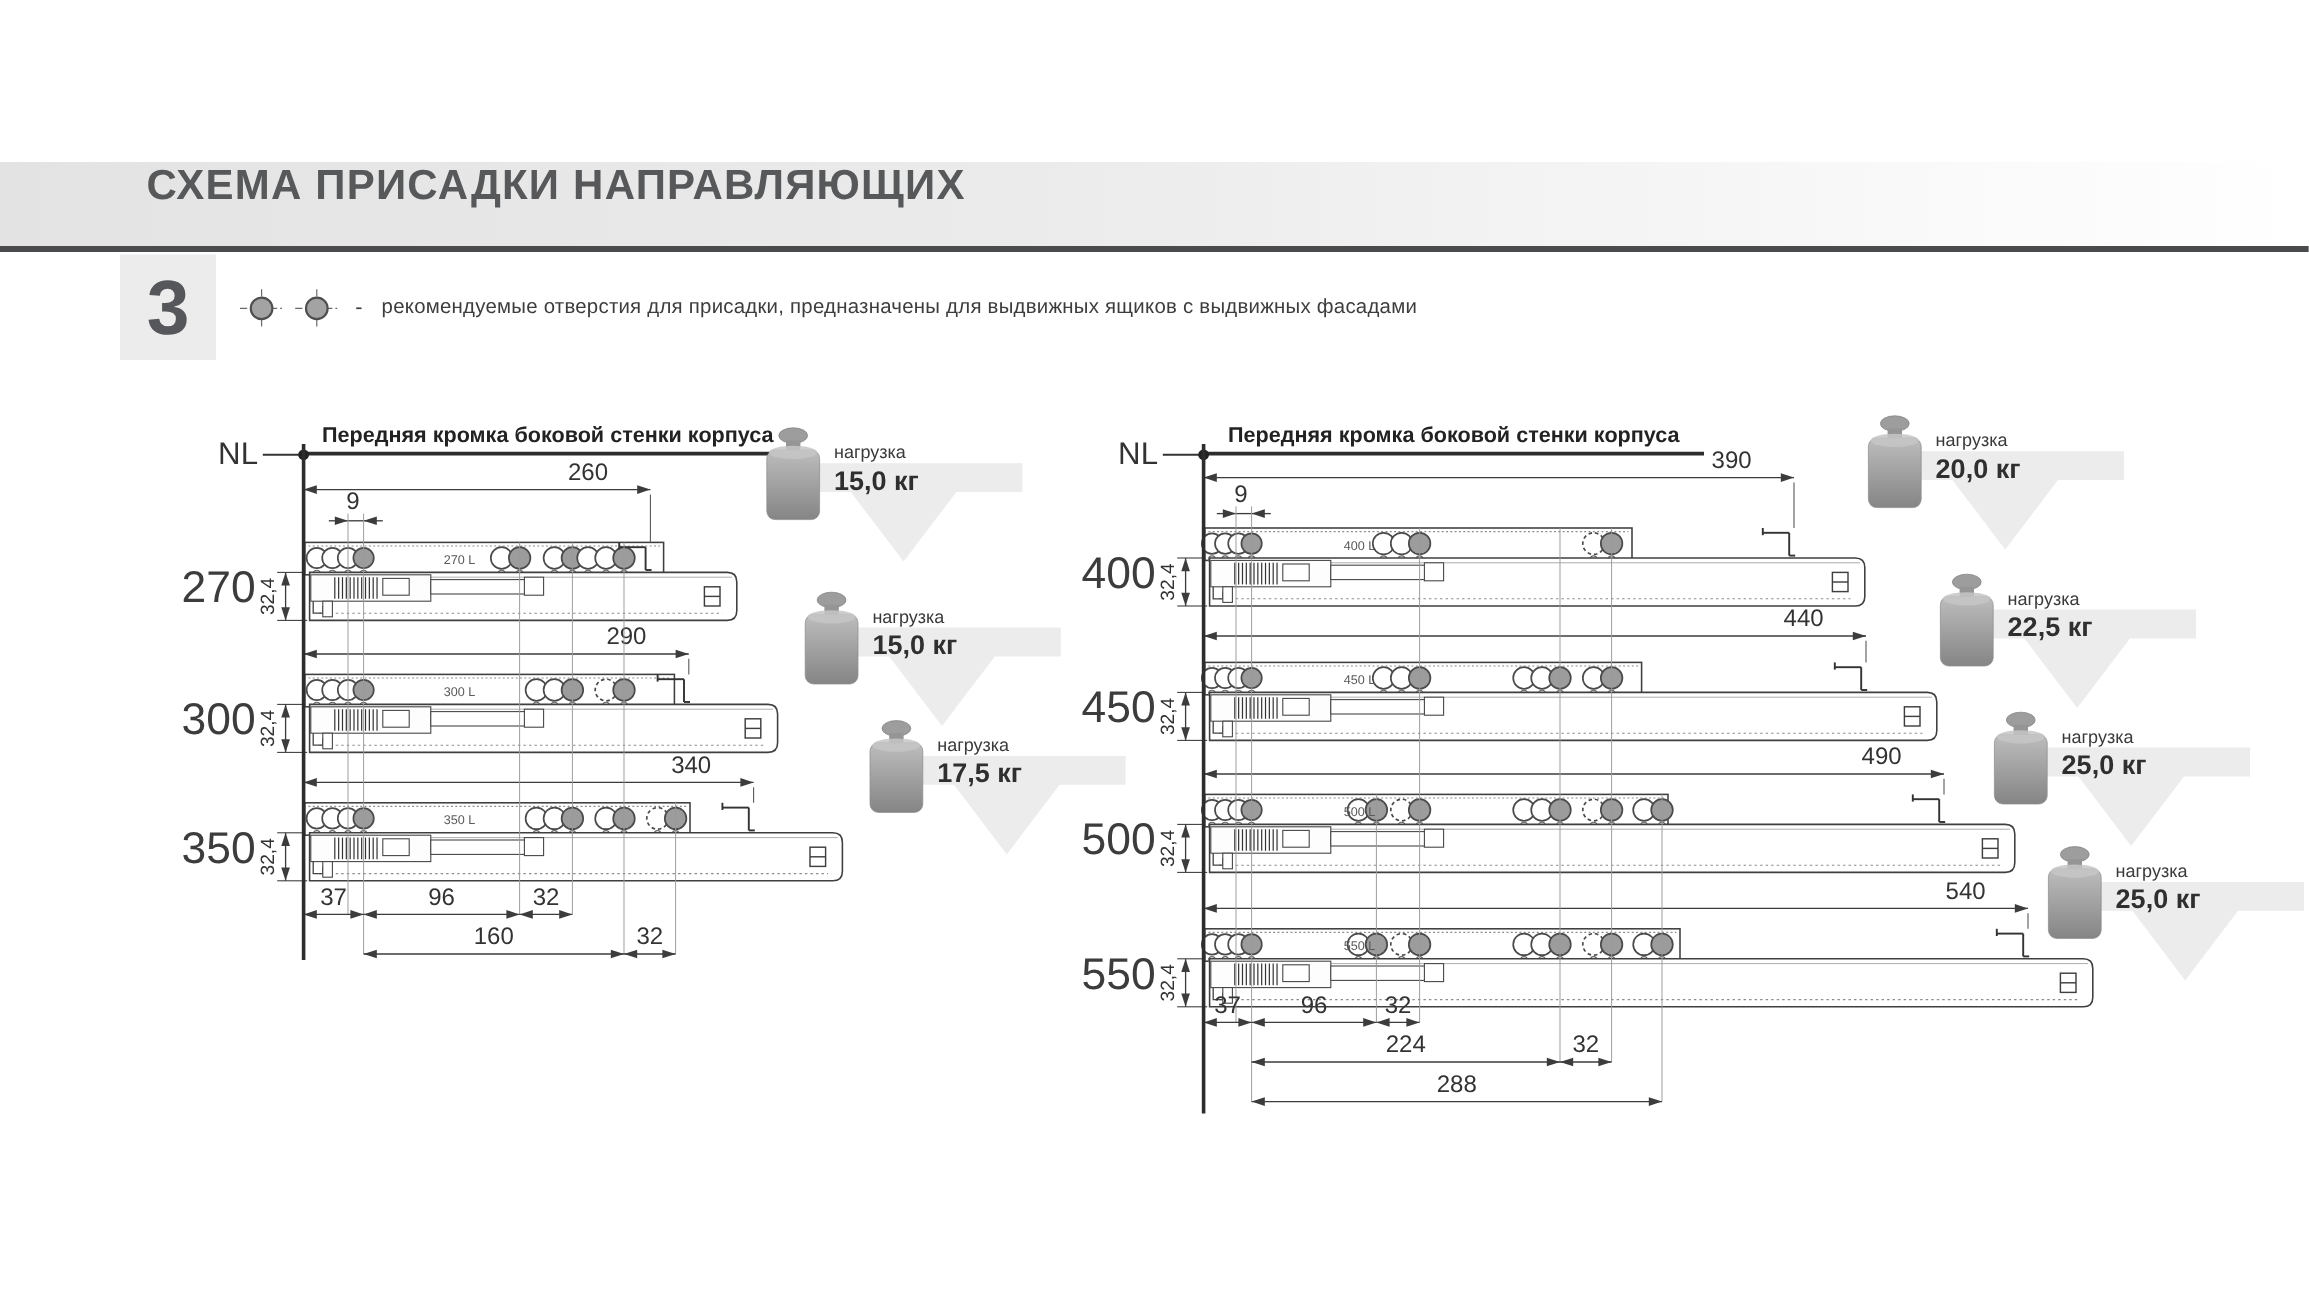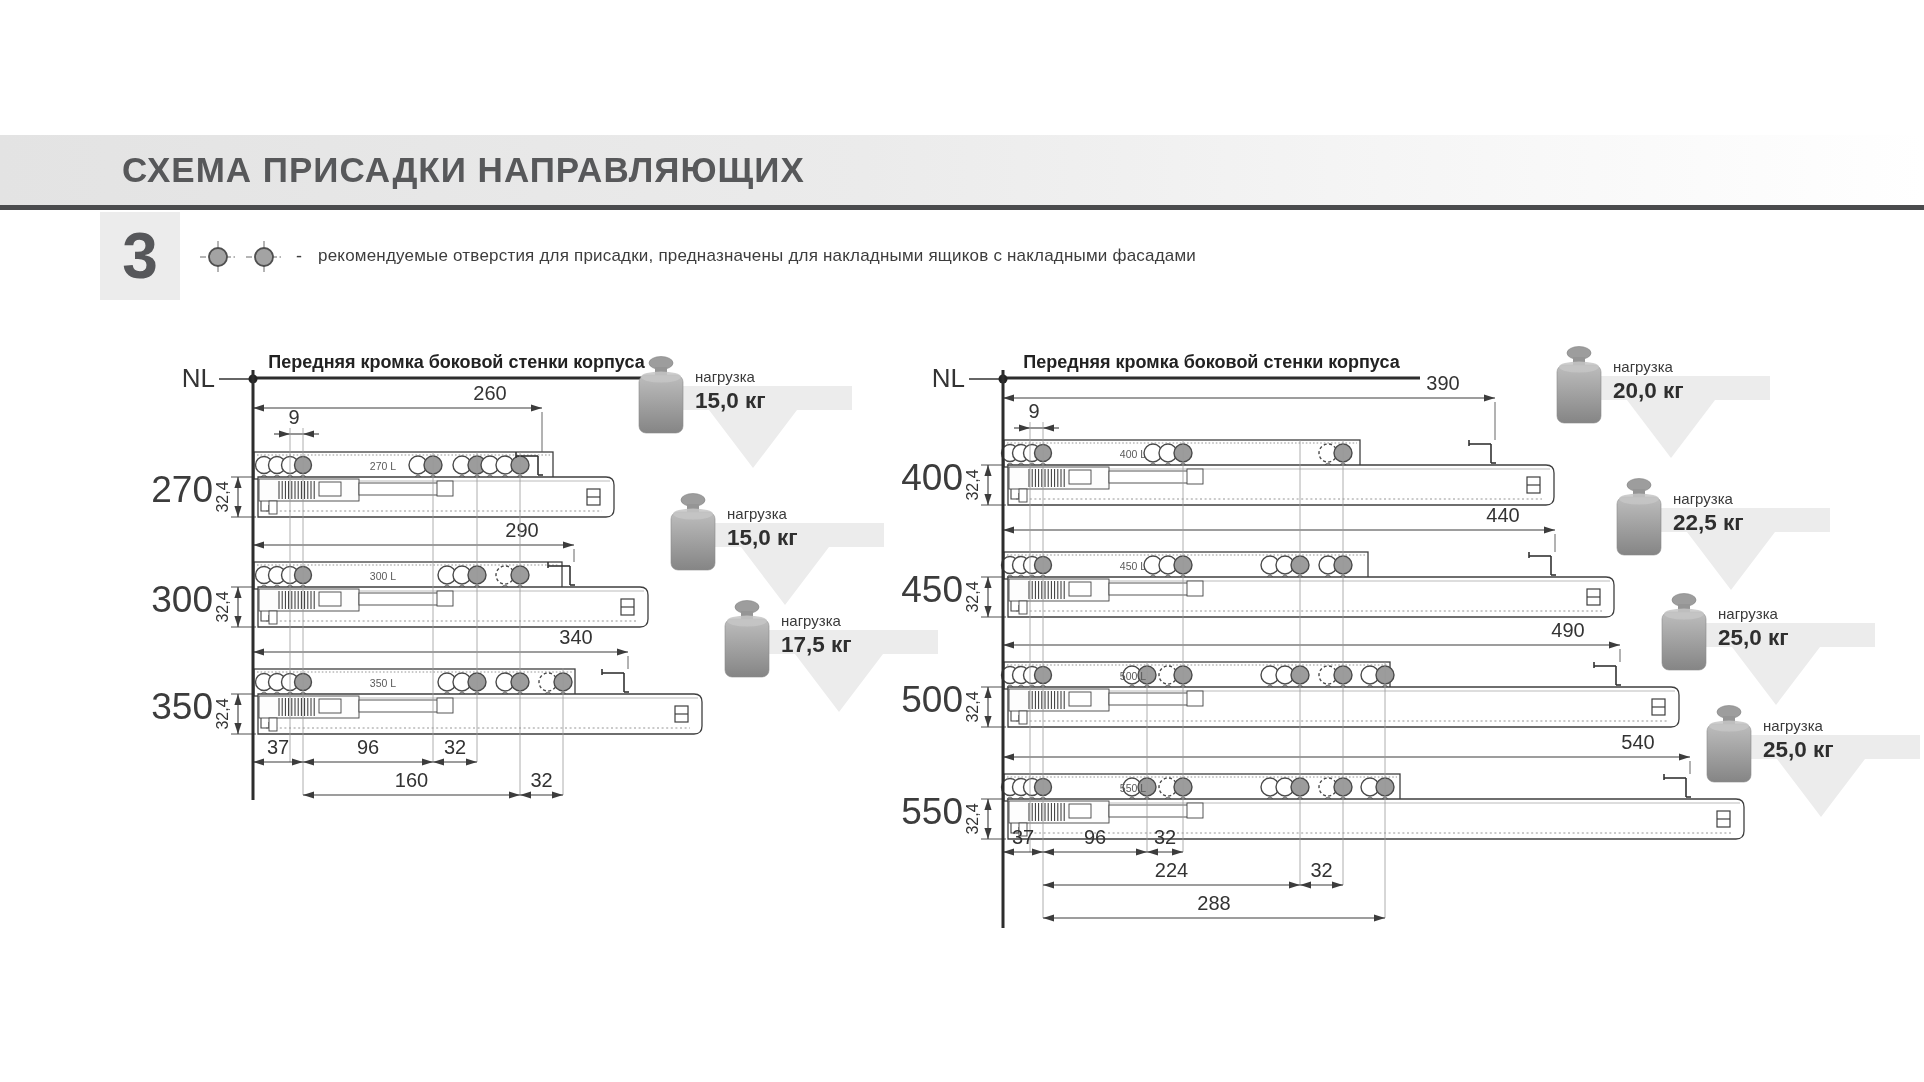--- a/index.html
+++ b/index.html
@@ -3,21 +3,21 @@
 <meta charset="utf-8">
 <style>
   html,body{margin:0;padding:0;}
   body{
     width:1924px;height:1082px;position:relative;background:#ffffff;overflow:hidden;
     font-family:"Liberation Sans","DejaVu Sans",sans-serif;
   }
   .title-band{
     position:absolute;left:0;top:135px;width:1924px;height:70px;
     background:linear-gradient(90deg,#e3e3e3 0%,#ebebeb 45%,#f8f8f8 80%,#ffffff 100%);
-    display:flex;align-items:center;
+    display:flex;
   }
   .title-band .title{
     margin-left:122px;font-size:35px;font-weight:bold;color:#57585a;letter-spacing:1px;
   }
   .title-rule{
     position:absolute;left:0;top:205px;width:1924px;height:5px;background:#4a4b4d;
   }
   .legend-row{position:absolute;left:0;top:210px;width:1924px;height:110px;}
   .num-box{
     position:absolute;left:100px;top:2px;width:80px;height:88px;background:#ececec;
@@ -52,21 +52,21 @@
       <line x1="20" y1="4" x2="20" y2="36" stroke="#6a6a6a" stroke-width="1" stroke-dasharray="6 2.5 1.5 2.5"></line>
       <circle cx="20" cy="20" r="9" fill="#a3a3a3" stroke="#4f4f4f" stroke-width="1.8"></circle>
     </g>
     <g>
       <line x1="48" y1="20" x2="84" y2="20" stroke="#6a6a6a" stroke-width="1" stroke-dasharray="6 2.5 1.5 2.5"></line>
       <line x1="66" y1="4" x2="66" y2="36" stroke="#6a6a6a" stroke-width="1" stroke-dasharray="6 2.5 1.5 2.5"></line>
       <circle cx="66" cy="20" r="9" fill="#a3a3a3" stroke="#4f4f4f" stroke-width="1.8"></circle>
     </g>
   </svg>
   <span class="legend-dash">-</span>
-  <span class="legend-text">рекомендуемые отверстия для присадки, предназначены для накладными ящиков с накладными фасадами</span>
+  <span class="legend-text">рекомендуемые отверстия для присадки, предназначены для выдвижных ящиков с выдвижных фасадами</span>
 </div>
 
 <svg id="diagram-svg" width="1924" height="1082" viewBox="0 0 1924 1082">
   <defs>
     <linearGradient id="wg" x1="0" y1="0" x2="0" y2="1">
       <stop offset="0" stop-color="#bdbdbd"></stop>
         <stop offset="1" stop-color="#858585"></stop>
     </linearGradient>
   </defs>
   <g id="diagram-root">

